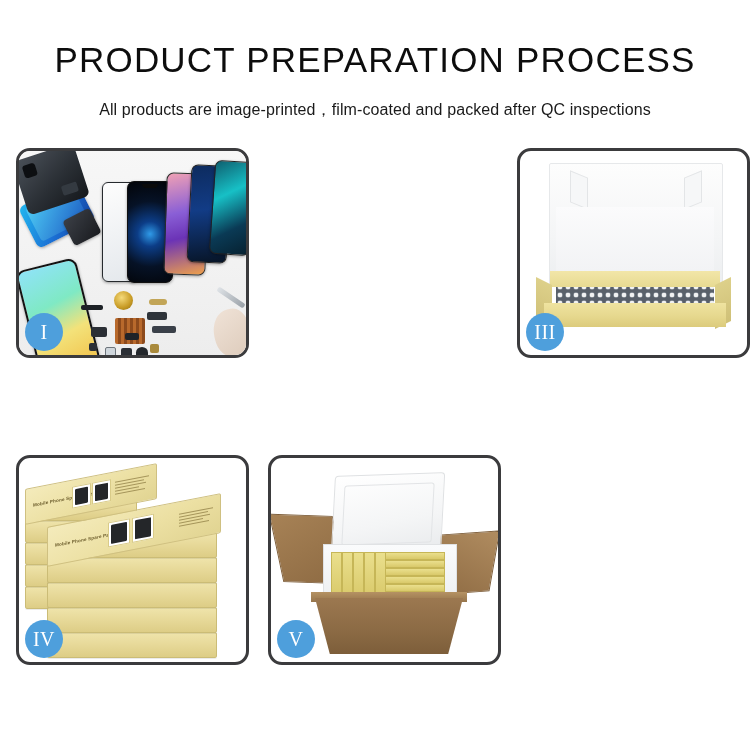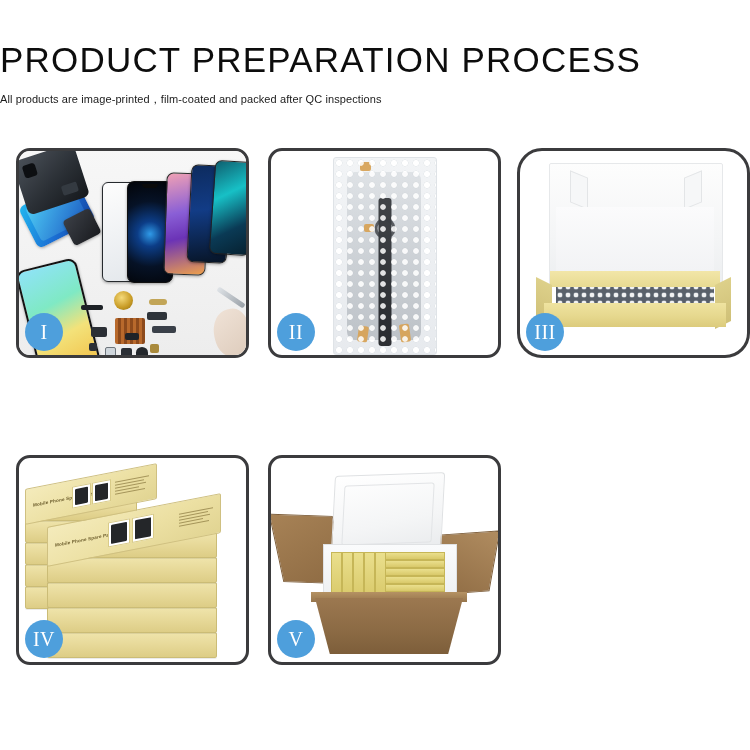--- a/index.html
+++ b/index.html
@@ -15,35 +15,36 @@
     color: #111111;
     position: relative;
   }
 
   
   .header {
     position: absolute;
     left: 0;
     top: 0;
     width: 750px;
+    text-align: center;
   }
   .page-title {
     margin: 0;
     padding-top: 42px;
     font-size: 35px;
     font-weight: 500;
     letter-spacing: 1.2px;
     line-height: 1.05;
     color: #0d0d0d;
     font-family: "Liberation Sans", sans-serif;
   }
   .page-subtitle {
-    margin: 0;
+    margin: 8px;
     padding-top: 13px;
-    font-size: 11px;
+    font-size: 16px;
     font-weight: 400;
     letter-spacing: 0.1px;
     color: #1a1a1a;
   }
 
   
   .grid {
     position: absolute;
     left: 16px;
     top: 148px;
@@ -55,21 +56,21 @@
     width: 233px;
     height: 210px;
     border: 3px solid #3b3b3d;
     border-radius: 14px;
     background: #ffffff;
     box-sizing: border-box;
     overflow: hidden;
   }
   .panel.c0 { left: 0px; }
   .panel.c1 { left: 252px; }
-  .panel.c2 { left: 501px; border-radius: 25px; }
+  .panel.c2 { left: 501px; }
   .panel.r0 { top: 0px; }
   .panel.r1 { top: 307px; }
 
   .photo {
     position: absolute;
     inset: 0;
     overflow: hidden;
   }
 
   
@@ -481,35 +482,20 @@
       <span class="sp s8"></span>
       <span class="sp s9"></span>
       <span class="sp s10"></span>
       <span class="sp s11"></span>
       <div class="tweezer"></div>
       <div class="hand"></div>
     </div>
     <div class="badge">I</div>
   </div>
 
-  <div class="panel r0 c1">
-    <div class="photo">
-      <div class="bubble-bag">
-        <div class="bb-inner"></div>
-        <div class="bb-strip"></div>
-        <div class="bb-coil"></div>
-        <span class="bb-tape t1"></span>
-        <span class="bb-tape t2"></span>
-        <span class="bb-tape t3"></span>
-        <span class="bb-tape t4"></span>
-        <div class="bb-bubbles-overlay"></div>
-      </div>
-    </div>
-    <div class="badge">II</div>
-  </div>
 
   <div class="panel r0 c2">
     <div class="photo">
       <div class="m3-lid">
         <div class="m3-lid-flapL"></div>
         <div class="m3-lid-flapR"></div>
       </div>
       <div class="m3-inner-foam"></div>
       <div class="m3-bubbles"></div>
       <div class="m3-tray-top"></div>

